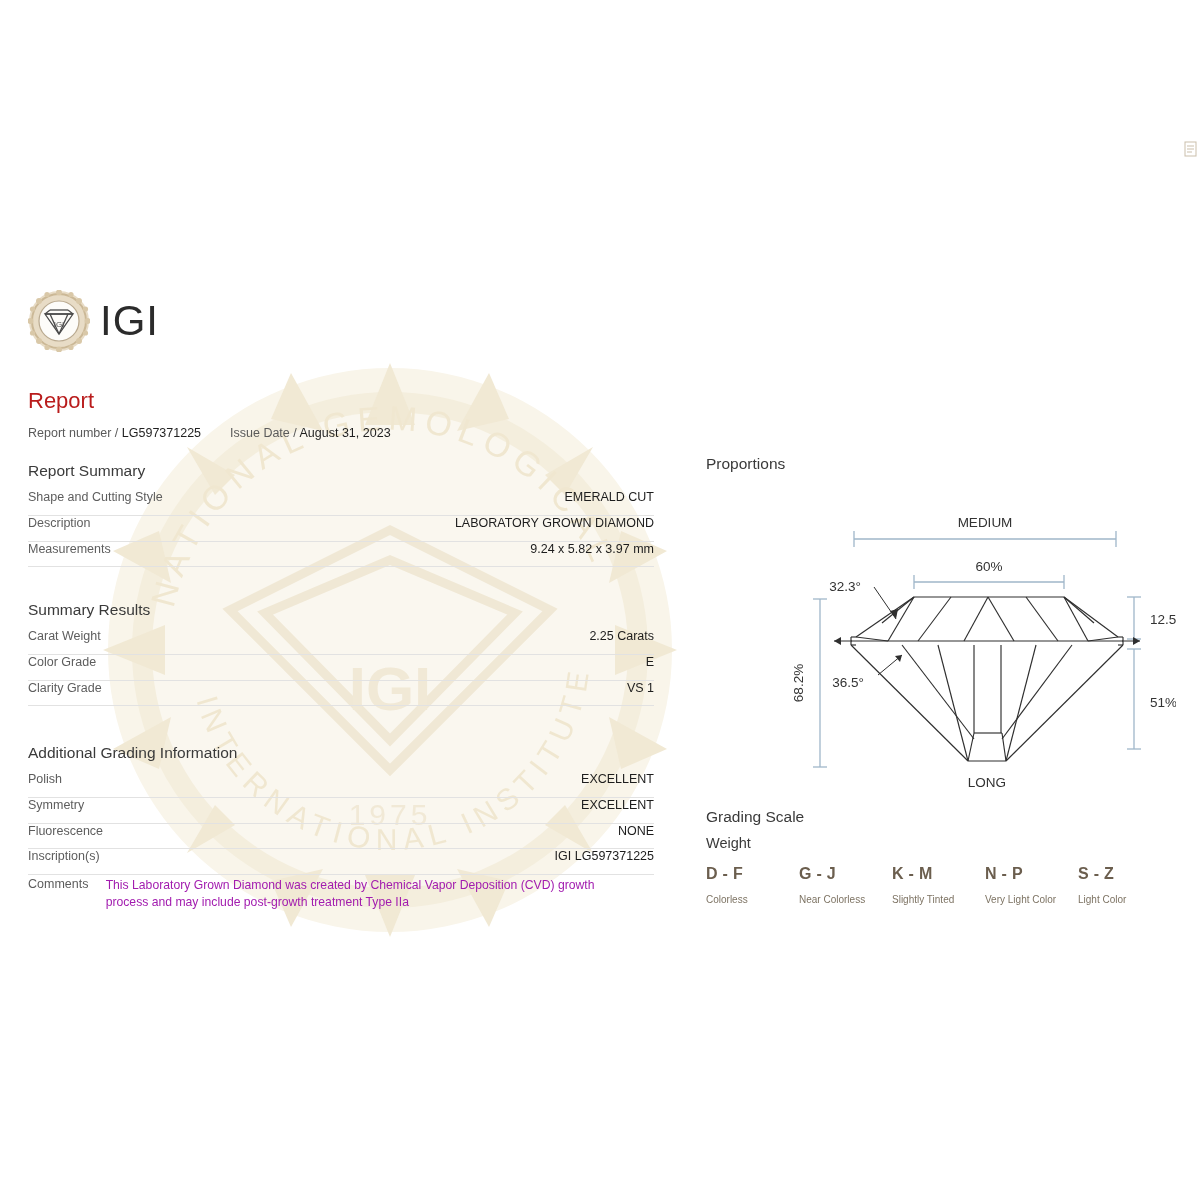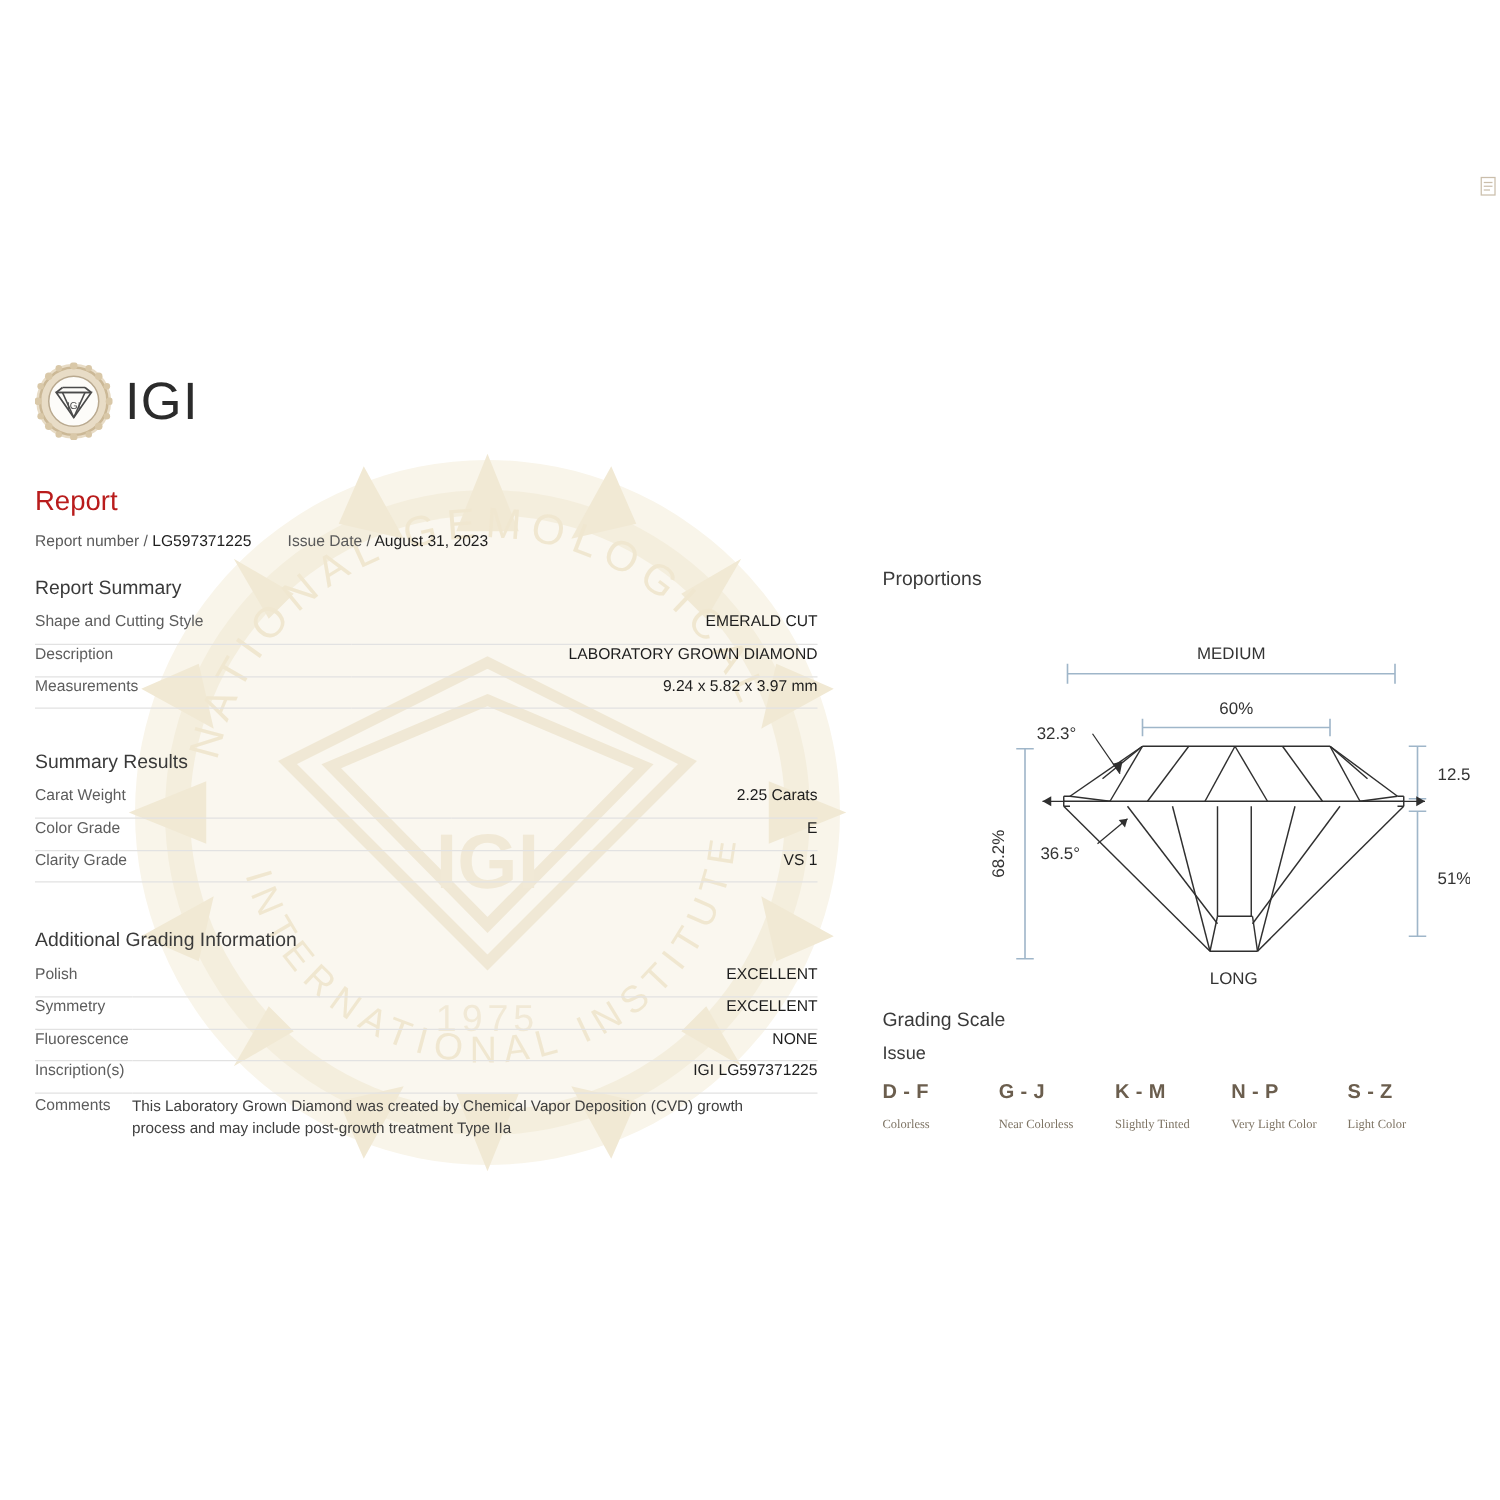--- a/index.html
+++ b/index.html
@@ -93,21 +93,21 @@
 
   .block-gap-1 { height: 34px; }
   .block-gap-2 { height: 38px; }
 
   .comment-row td {
     border-bottom: none;
     padding-top: 2px;
   }
   .comment-text {
     font-size: 12.2px;
-    color: #404040;
+    color: #a21caf;
     line-height: 1.45;
     text-align: left;
     width: 530px;
   }
   .comment-key { color: #5d5d5d; font-size: 12.5px; }
 
   
   .right-col {
     position: absolute;
     left: 706px;
@@ -147,21 +147,20 @@
     color: #6b5e4e;
     font-weight: bold;
     letter-spacing: 0.3px;
   }
   .scale-cell .desc {
     font-size: 10px;
     color: #7d7363;
     margin-top: 9px;
     line-height: 1.55;
     max-width: 80px;
-    font-family: Liberation Serif, serif;
   }
 
   
   .tr-icon {
     position: absolute;
     right: 2px;
     top: 140px;
     width: 14px;
     height: 18px;
     opacity: 0.75;
@@ -449,21 +448,21 @@
         <text class="dim-text" x="444" y="145">12.5%</text>
         <text class="dim-text" x="444" y="228">51%</text>
         <text class="dim-text" x="97" y="204" text-anchor="middle" transform="rotate(-90 97 204)">68.2%</text>
         <text class="dim-text" x="281" y="308" text-anchor="middle">LONG</text>
       </svg>
     </div>
   </div>
 
   <div class="grading-scale">
     <h2 class="scale-head">Grading Scale</h2>
-    <div class="scale-sub">Issue</div>
+    <div class="scale-sub">Weight</div>
     <div class="scale-grid">
       <div class="scale-cell">
         <div class="rng">D - F</div>
         <div class="desc">Colorless</div>
       </div>
       <div class="scale-cell">
         <div class="rng">G - J</div>
         <div class="desc">Near Colorless</div>
       </div>
       <div class="scale-cell">

